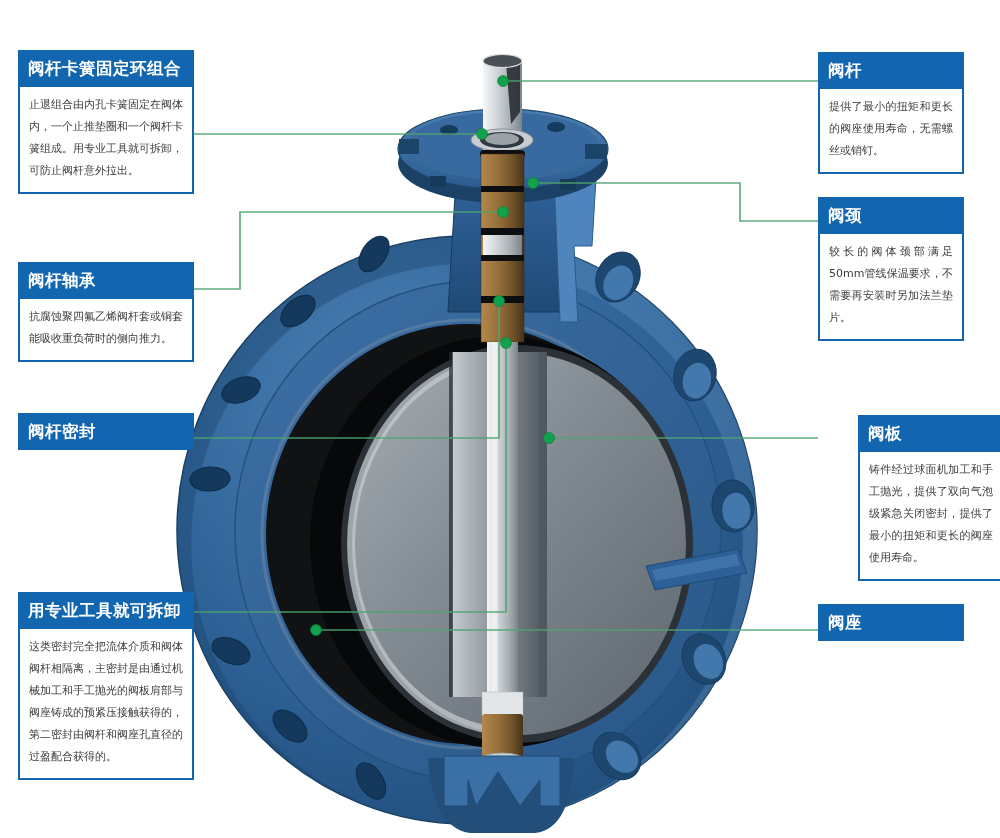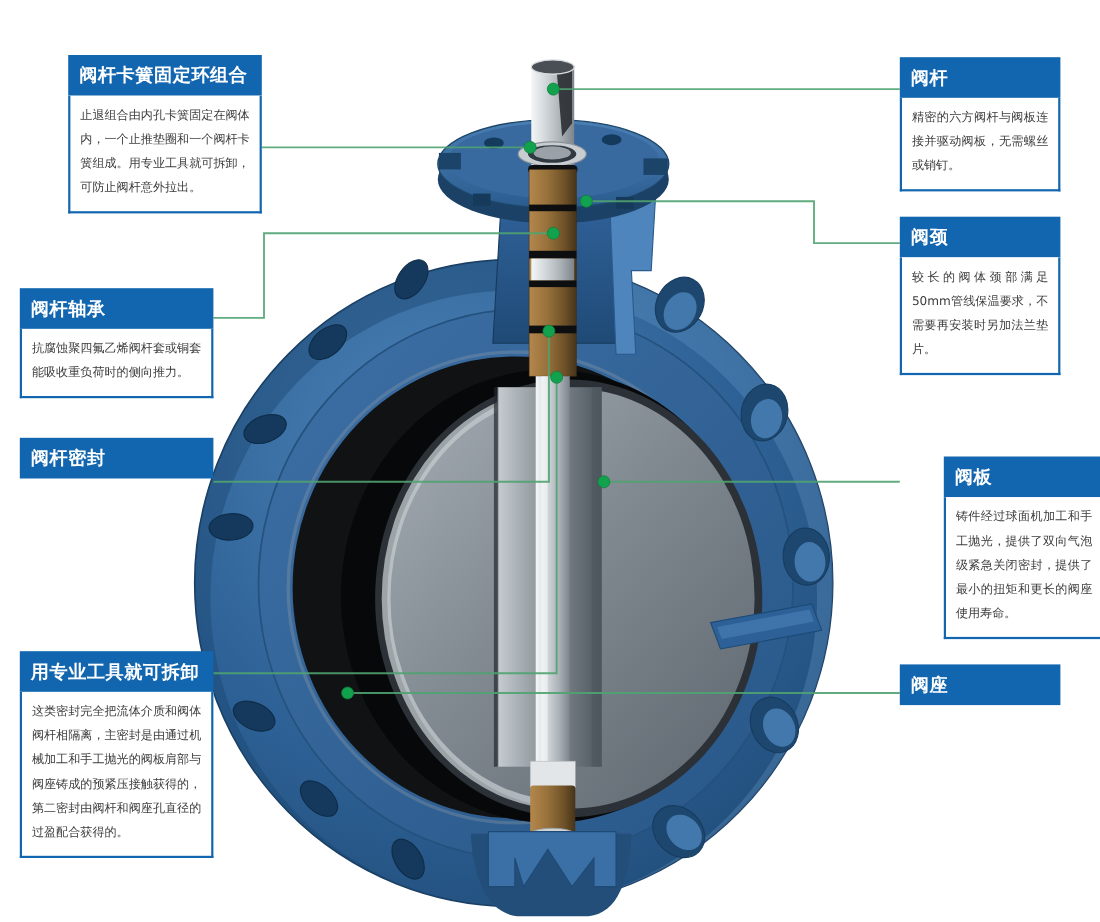--- a/index.html
+++ b/index.html
@@ -14,21 +14,21 @@
     font-weight:bold;font-size:16.5px;line-height:21px;padding:8px 10px;
     letter-spacing:0.5px;white-space:nowrap;overflow:hidden;
   }
   .callout-body{
     background:#ffffff;border:2px solid var(--c-box-border,#1266b0);border-top:none;
     color:var(--c-body-text,#3c3c3c);font-size:11px;line-height:22px;
     padding:7px 9px 10px 9px;text-align:justify;
   }
   .left-col .callout{left:18px;width:176px;}
   .right-col .callout{left:818px;width:146px;}
-  #co-l1{top:50px;margin-left:44px;} #co-l2{top:262px;} #co-l3{top:398px;} #co-l4{top:592px;}
+  #co-l1{top:50px;} #co-l2{top:262px;} #co-l3{top:413px;} #co-l4{top:592px;}
   #co-r1{top:52px;} #co-r2{top:197px;} #co-r3{top:415px;margin-left:40px;} #co-r4{top:604px;}
   .leader{stroke:var(--c-leader-line,#4fa371);stroke-width:1.7;fill:none;opacity:.9;}
   .anchor{fill:var(--c-leader-dot,#12a14c);stroke:#0c7c39;stroke-width:.6;}
 </style>
 </head>
 <body>
 
 <div id="stage">
 
   <svg id="valve-svg" viewBox="0 0 1000 838">
@@ -226,21 +226,21 @@
     </div>
     <div class="callout" id="co-l4">
       <div class="callout-title">用专业工具就可拆卸</div>
       <div class="callout-body">这类密封完全把流体介质和阀体阀杆相隔离，主密封是由通过机械加工和手工抛光的阀板肩部与阀座铸成的预紧压接触获得的，第二密封由阀杆和阀座孔直径的过盈配合获得的。</div>
     </div>
   </div>
 
   <div class="right-col">
     <div class="callout" id="co-r1">
       <div class="callout-title">阀杆</div>
-      <div class="callout-body">精密的六方阀杆与阀板连接并驱动阀板，无需螺丝或销钉。</div>
+      <div class="callout-body">提供了最小的扭矩和更长的阀座使用寿命，无需螺丝或销钉。</div>
     </div>
     <div class="callout" id="co-r2">
       <div class="callout-title">阀颈</div>
       <div class="callout-body">较长的阀体颈部满足50mm管线保温要求，不需要再安装时另加法兰垫片。</div>
     </div>
     <div class="callout" id="co-r3">
       <div class="callout-title">阀板</div>
       <div class="callout-body">铸件经过球面机加工和手工抛光，提供了双向气泡级紧急关闭密封，提供了最小的扭矩和更长的阀座使用寿命。</div>
     </div>
     <div class="callout" id="co-r4">

